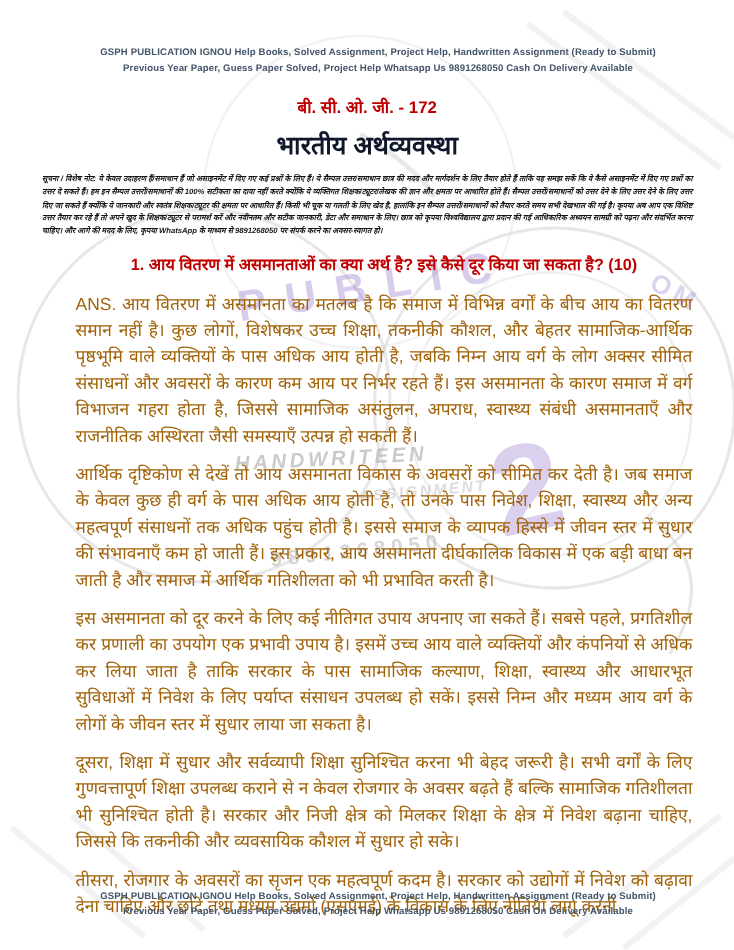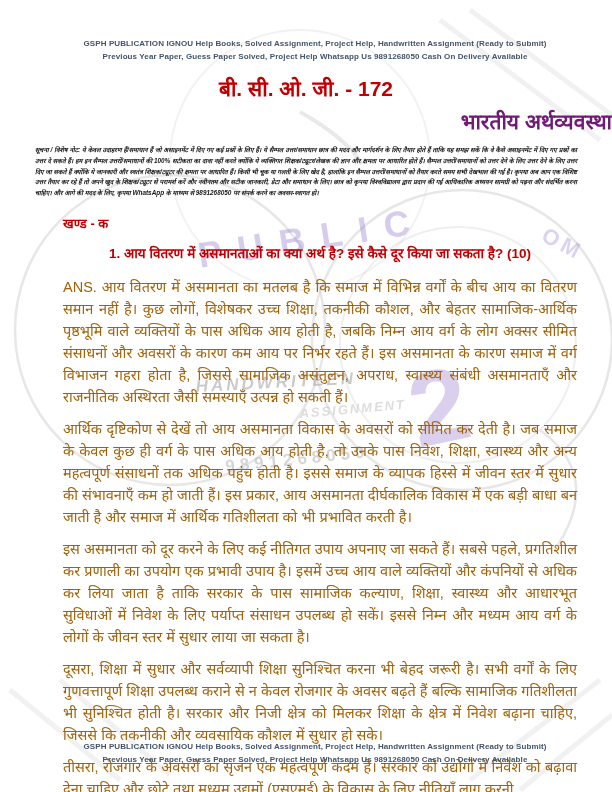--- a/index.html
+++ b/index.html
@@ -22,31 +22,31 @@
     line-height:13px;
     letter-spacing:.1px;
     padding-left:18px;
   }
   .header{padding-top:37px;}
   .footer{position:absolute;left:0;right:0;bottom:26px;z-index:2;}
 
   .title{
     margin:13px 0 0 0;
     text-align:center;
-    font-size:21px;
+    font-size:14px;
     font-weight:bold;
     color:#C00000;
     line-height:26px;
   }
   .subtitle{
     margin:7px 0 0 0;
-    text-align:right;
+    text-align:center;
     font-size:21px;
     font-weight:bold;
-    color:#701a75;
+    color:#0f172a;
     line-height:26px;
   }
   .disclaimer{
     margin:10px 35px 0 35px;
     font-size:6.4px;
     line-height:10.8px;
     font-style:italic;
     font-weight:bold;
     color:#141414;
     text-align:justify;
@@ -111,21 +111,20 @@
     <div class="header hf">
       <div>GSPH PUBLICATION IGNOU Help Books, Solved Assignment, Project Help, Handwritten Assignment (Ready to Submit)</div>
       <div>Previous Year Paper, Guess Paper Solved, Project Help Whatsapp Us 9891268050 Cash On Delivery Available</div>
     </div>
 
     <div class="title">बी. सी. ओ. जी. - 172</div>
     <div class="subtitle">भारतीय अर्थव्यवस्था</div>
 
     <p class="disclaimer">सूचना / विशेष नोट: ये केवल उदाहरण हैं/समाधान हैं जो असाइनमेंट में दिए गए कई प्रश्नों के लिए हैं। ये सैम्पल उत्तर/समाधान छात्र की मदद और मार्गदर्शन के लिए तैयार होते हैं ताकि यह समझ सकें कि वे कैसे असाइनमेंट में दिए गए प्रश्नों का उत्तर दे सकते हैं। हम इन सैम्पल उत्तरों/समाधानों की 100% सटीकता का दावा नहीं करते क्योंकि ये व्यक्तिगत शिक्षक/ट्यूटर/लेखक की ज्ञान और क्षमता पर आधारित होते हैं। सैम्पल उत्तरों/समाधानों को उत्तर देने के लिए उत्तर देने के लिए उत्तर दिए जा सकते हैं क्योंकि ये जानकारी और स्वतंत्र शिक्षक/ट्यूटर की क्षमता पर आधारित हैं। किसी भी चूक या गलती के लिए खेद है, हालांकि इन सैम्पल उत्तरों/समाधानों को तैयार करते समय सभी देखभाल की गई है। कृपया अब आप एक विशिष्ट उत्तर तैयार कर रहे हैं तो अपने खुद के शिक्षक/ट्यूटर से परामर्श करें और नवीनतम और सटीक जानकारी, डेटा और समाधान के लिए। छात्र को कृपया विश्वविद्यालय द्वारा प्रदान की गई आधिकारिक अध्ययन सामग्री को पढ़ना और संदर्भित करना चाहिए। और आगे की मदद के लिए, कृपया WhatsApp के माध्यम से 9891268050 पर संपर्क करने का अवसर-स्वागत हो।</p>
 
-    <div class="section-heading">खण्ड - क</div>
 
     <div class="question">1. आय वितरण में असमानताओं का क्या अर्थ है? इसे कैसे दूर किया जा सकता है? (10)</div>
 
     <div class="answer">
       <p>ANS. आय वितरण में असमानता का मतलब है कि समाज में विभिन्न वर्गों के बीच आय का वितरण समान नहीं है। कुछ लोगों, विशेषकर उच्च शिक्षा, तकनीकी कौशल, और बेहतर सामाजिक-आर्थिक पृष्ठभूमि वाले व्यक्तियों के पास अधिक आय होती है, जबकि निम्न आय वर्ग के लोग अक्सर सीमित संसाधनों और अवसरों के कारण कम आय पर निर्भर रहते हैं। इस असमानता के कारण समाज में वर्ग विभाजन गहरा होता है, जिससे सामाजिक असंतुलन, अपराध, स्वास्थ्य संबंधी असमानताएँ और राजनीतिक अस्थिरता जैसी समस्याएँ उत्पन्न हो सकती हैं।</p>
       <p>आर्थिक दृष्टिकोण से देखें तो आय असमानता विकास के अवसरों को सीमित कर देती है। जब समाज के केवल कुछ ही वर्ग के पास अधिक आय होती है, तो उनके पास निवेश, शिक्षा, स्वास्थ्य और अन्य महत्वपूर्ण संसाधनों तक अधिक पहुंच होती है। इससे समाज के व्यापक हिस्से में जीवन स्तर में सुधार की संभावनाएँ कम हो जाती हैं। इस प्रकार, आय असमानता दीर्घकालिक विकास में एक बड़ी बाधा बन जाती है और समाज में आर्थिक गतिशीलता को भी प्रभावित करती है।</p>
       <p>इस असमानता को दूर करने के लिए कई नीतिगत उपाय अपनाए जा सकते हैं। सबसे पहले, प्रगतिशील कर प्रणाली का उपयोग एक प्रभावी उपाय है। इसमें उच्च आय वाले व्यक्तियों और कंपनियों से अधिक कर लिया जाता है ताकि सरकार के पास सामाजिक कल्याण, शिक्षा, स्वास्थ्य और आधारभूत सुविधाओं में निवेश के लिए पर्याप्त संसाधन उपलब्ध हो सकें। इससे निम्न और मध्यम आय वर्ग के लोगों के जीवन स्तर में सुधार लाया जा सकता है।</p>
       <p>दूसरा, शिक्षा में सुधार और सर्वव्यापी शिक्षा सुनिश्चित करना भी बेहद जरूरी है। सभी वर्गों के लिए गुणवत्तापूर्ण शिक्षा उपलब्ध कराने से न केवल रोजगार के अवसर बढ़ते हैं बल्कि सामाजिक गतिशीलता भी सुनिश्चित होती है। सरकार और निजी क्षेत्र को मिलकर शिक्षा के क्षेत्र में निवेश बढ़ाना चाहिए, जिससे कि तकनीकी और व्यवसायिक कौशल में सुधार हो सके।</p>
       <p>तीसरा, रोजगार के अवसरों का सृजन एक महत्वपूर्ण कदम है। सरकार को उद्योगों में निवेश को बढ़ावा देना चाहिए और छोटे तथा मध्यम उद्यमों (एसएमई) के विकास के लिए नीतियाँ लागू करनी</p>
     </div>

